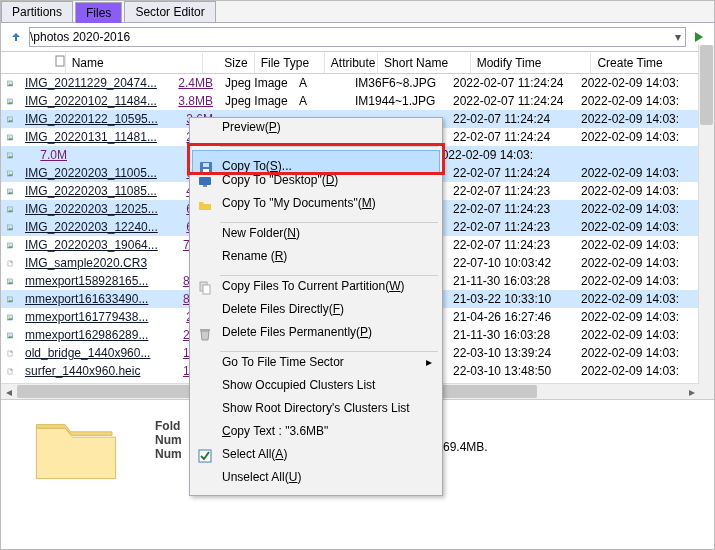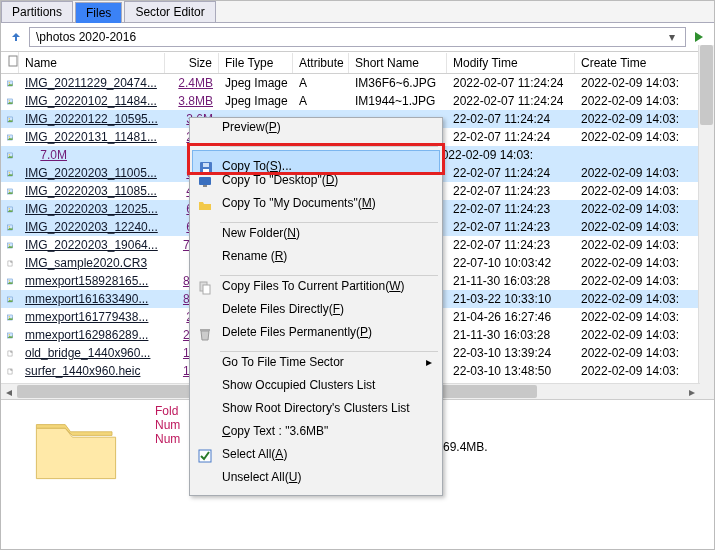--- a/index.html
+++ b/index.html
@@ -1,29 +1,29 @@
 <!DOCTYPE html>
 <html><head>
 <meta charset="utf-8">
 <style>
   * { box-sizing: border-box; margin: 0; padding: 0; font-family: "Segoe UI", Tahoma, sans-serif; font-size: 12px; }
   body { background: #fff; width: 715px; height: 550px; overflow: hidden; border: 1px solid #bbb; position: relative; }
   
   .tabbar { border-bottom: 1px solid #aab; background: #f4f4f4; height: 22px; display: flex; align-items: end; }
   .tab { padding: 3px 10px; border: 1px solid #aab; border-bottom: none; margin-right: 2px; background: #eaeaf2; cursor: pointer; }
-  .tab.active { background: #3b82f6; position: relative; top: 1px; }
+  .tab.active { background: #8b5cf6; position: relative; top: 1px; }
   
   .addrbar { display: flex; align-items: center; padding: 4px 6px; gap: 4px; border-bottom: 1px solid #ccc; }
   .backbtn { width: 18px; height: 18px; display: flex; align-items: center; justify-content: center; cursor: pointer; }
-  .addr { flex: 1; border: 1px solid #aab; padding: 2px 6px; background: #fff; display: flex; align-items: center; }
+  .addr { flex: 1; border: 1px solid #aab; padding: 2px 0; background: #fff; display: flex; align-items: center; }
   .addr-dd { width: 14px; text-align: center; color: #555; cursor: pointer; }
   .gobtn { width: 18px; height: 18px; display: flex; align-items: center; justify-content: center; color: #2a7b2a; cursor: pointer; }
   
   .grid { position: relative; }
-  .hdr { display: flex; border-bottom: 1px solid #d0d0d0; background: #fff; height: 22px; align-items: center; }
+  .hdr { display: flex; border-bottom: 1px solid #d0d0d0; background: #fff; height: 22px; align-items: center; padding-left: 47px; }
   .hdr > div { padding: 3px 6px; border-right: 1px solid #e4e4e4; white-space: nowrap; overflow: hidden; }
   .c-icon{width:18px;border:none;padding:0}
   .c-name{width:146px}
   .c-size{width:54px;text-align:right}
   .c-type{width:74px}
   .c-attr{width:56px}
   .c-short{width:98px}
   .c-mod{width:128px}
   .c-create{width:130px}
   
@@ -31,21 +31,21 @@
   .row { display: flex; height: 18px; align-items: center; }
   .row > div { padding: 1px 6px; white-space: nowrap; overflow: hidden; }
   .row .c-name { color: #0f172a; text-decoration: underline; }
   .row .c-size { color: #701a75; text-decoration: underline; text-align: right; }
   .row.sel { background: #cfe8ff; }
   .ficon { width:18px; display:flex; align-items:center; justify-content:center; }
   .ficon svg { width:13px; height:13px; }
   
   .footer { position:absolute; left:0; bottom:0; width:100%; height:150px; border-top:1px solid #ccc; background:#fff; display:flex; }
   .footer .preview { width:150px; display:flex; align-items:flex-start; justify-content:center; padding-top:8px; }
-  .footer .meta { padding:4px 4px; color:#be185d; }
+  .footer .meta { padding:19px 4px; color:#404040;font-weight:bold; }
   .folder-big { width:90px; height:80px; }
   
   .scrollbar { position:absolute; right:0; top:44px; width:16px; height:356px; background:#f0f0f0; border-left:1px solid #ddd; }
   .thumb { position:absolute; left:1px; right:1px; top:0; height:80px; background:#c8c8c8; border-radius:2px; }
   
   .ctxmenu { position:absolute; left:188px; top:116px; width:254px; background:#f2f2f2; border:1px solid #a7acb2; box-shadow:2px 2px 4px rgba(0,0,0,0.25); z-index:50; padding:2px; }
   .ctxmenu .mi { display:flex; height:23px; padding:0 20px 0 30px; position:relative; cursor:default; }
   .ctxmenu .mi.hov { background:#bfe0ff; border:1px solid #7bb6ef; padding:8px 19px 0 29px; }
   .ctxmenu .mi.dis { color:#000000; }
   .ctxmenu .mi .arrow { position:absolute; right:8px; }
@@ -104,21 +104,21 @@
           <svg viewBox="0 0 13 13">
             <rect x="1" y="1" width="11" height="11" fill="#cfe6ff" stroke="#5a8bc4"></rect>
             <circle cx="5" cy="5" r="1.5" fill="#f3c94a"></circle>
             <path d="M2 11 L6 7 L9 9 L12 6 L12 12 L2 12 Z" fill="#6aa84f"></path>
           </svg>
         </div>
         <div class="c-name">IMG_20211229_20474...</div>
         <div class="c-size">2.4MB</div>
         <div class="c-type">Jpeg Image</div>
         <div class="c-attr">A</div>
-        <div class="c-short">IM36F6~6.JPG</div>
+        <div class="c-short">IM36F6~8.JPG</div>
         <div class="c-mod">2022-02-07 11:24:24</div>
         <div class="c-create">2022-02-09 14:03:</div>
       </div>
       <div class="row">
         <div class="ficon">
           <svg viewBox="0 0 13 13">
             <rect x="1" y="1" width="11" height="11" fill="#cfe6ff" stroke="#5a8bc4"></rect>
             <circle cx="5" cy="5" r="1.5" fill="#f3c94a"></circle>
             <path d="M2 11 L6 7 L9 9 L12 6 L12 12 L2 12 Z" fill="#6aa84f"></path>
           </svg>

